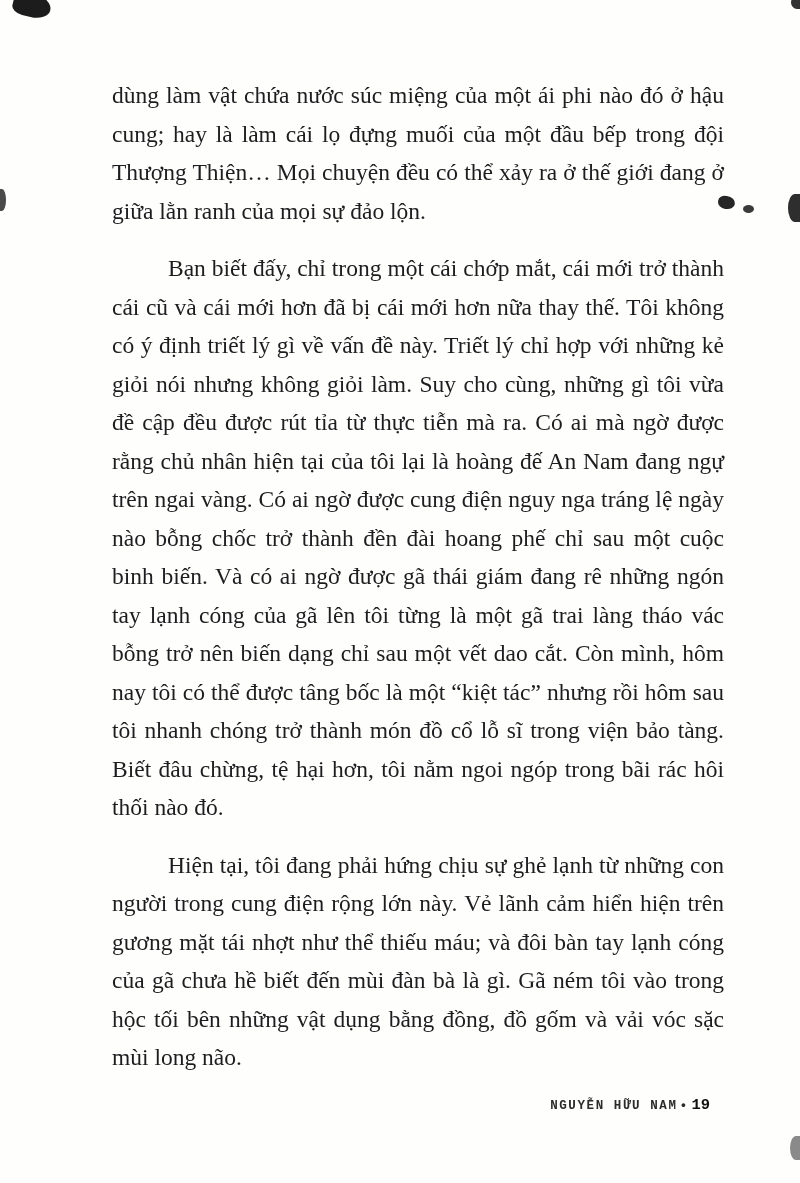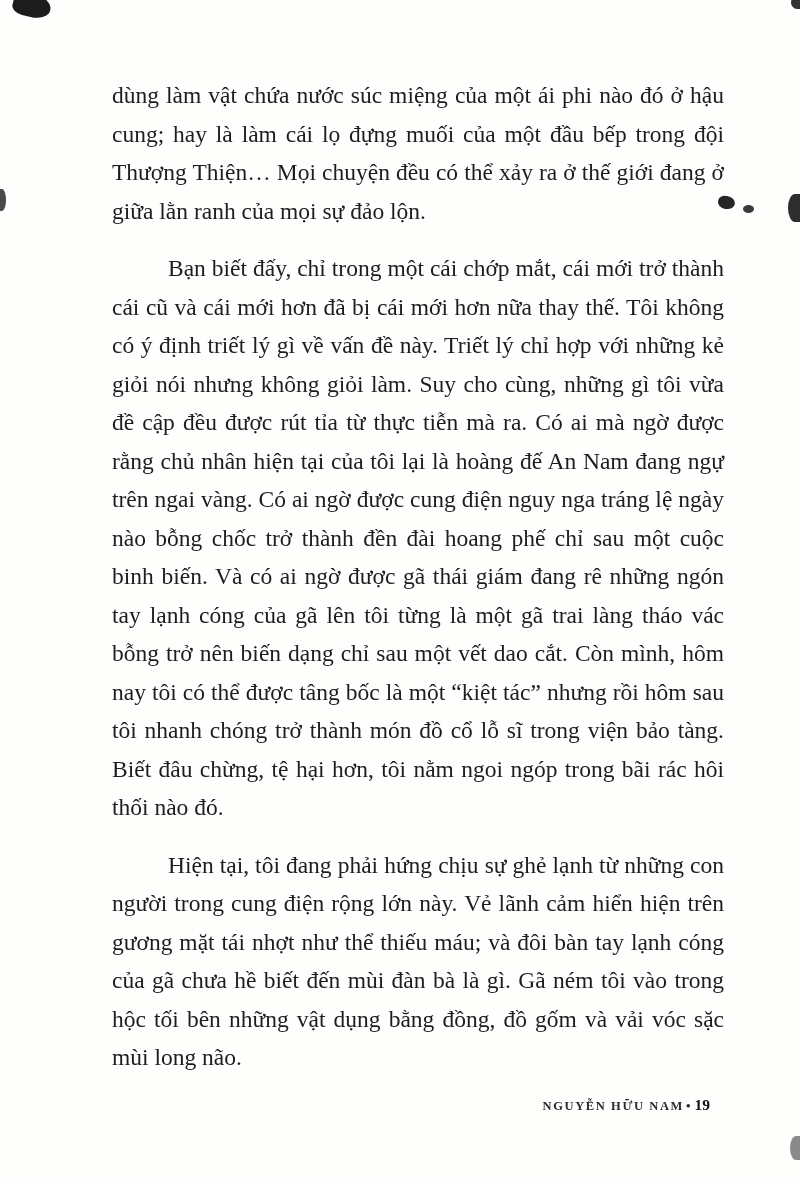--- a/index.html
+++ b/index.html
@@ -31,21 +31,21 @@
   .text-block p {
     margin: 0 0 19px 0;
   }
   .text-block p.indent {
     text-indent: 56px;
   }
   .footer {
     position: absolute;
     right: 90px;
     top: 1096px;
-    font-family: Liberation Serif, serif;
+    font-family: Liberation Mono, monospace;
     font-size: 12.5px;
     font-weight: bold;
     color: #2b2b2b;
     letter-spacing: 1.6px;
     white-space: nowrap;
   }
   .footer .bullet {
     letter-spacing: 0;
     margin: 0 4px 0 2px;
     font-size: 13px;

